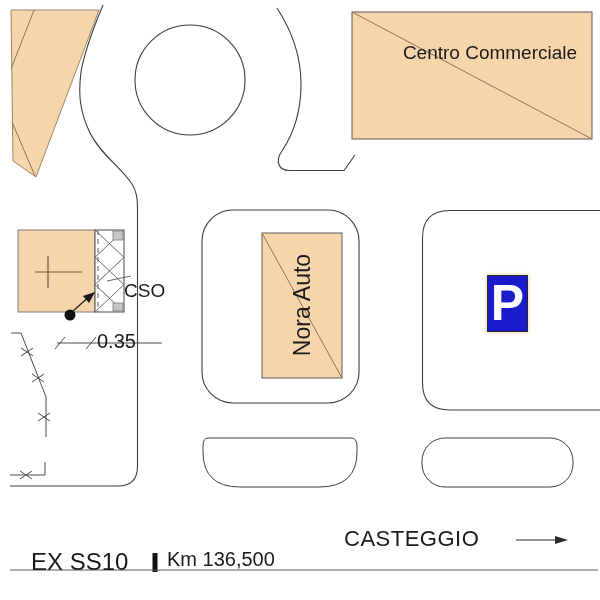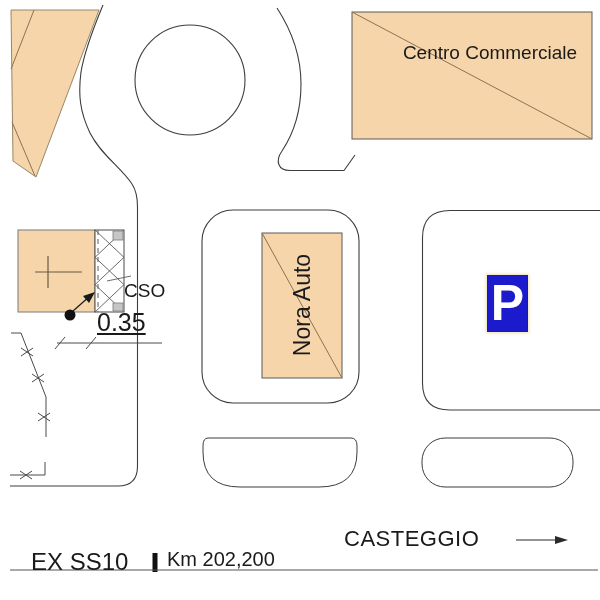--- a/index.html
+++ b/index.html
@@ -11,21 +11,21 @@
   .lbl{position:absolute;white-space:nowrap;color:#1a1a1a;}
   .lbl-centro{
     left:352px;top:40px;width:276px;text-align:center;
     font-size:19px;line-height:25px;white-space:normal;
   }
   .lbl-nora{
     left:302px;top:305px;font-size:23px;
     transform:translate(-50%,-50%) rotate(-90deg);
   }
   .lbl-cso{left:124px;top:268px;font-size:19px;margin-top:12px;}
-  .lbl-dim{left:97px;top:308px;font-size:25px;text-decoration:underline;}
+  .lbl-dim{left:97px;top:330px;font-size:20px;}
   .lbl-exss10{left:31px;top:548px;font-size:24px;}
   .lbl-km{left:167px;top:548px;font-size:20px;}
   .lbl-casteggio{left:344px;top:526px;font-size:22px;letter-spacing:0.5px;}
   .parking-sign{
     position:absolute;left:487px;top:275px;width:39px;height:55px;
     background:#1b1bcd;border:1px solid #2a2a2a;
     box-shadow:0 0 3px 1px rgba(235,220,170,0.9);
     display:flex;align-items:center;justify-content:center;
   }
   .parking-sign .pglyph{
@@ -135,21 +135,21 @@
   </div>
 
   <div class="lbl lbl-nora">Nora Auto</div>
 
   <div class="lbl lbl-cso">CSO</div>
 
   <div class="lbl lbl-dim">0.35</div>
 
   <div class="lbl lbl-exss10">EX SS10</div>
 
-  <div class="lbl lbl-km">Km 202,200</div>
+  <div class="lbl lbl-km">Km 136,500</div>
 
   <div class="lbl lbl-casteggio">CASTEGGIO</div>
 
   <div class="parking-sign">
     <span class="pglyph">P</span>
   </div>
 
 </div>
 
 </body></html>

